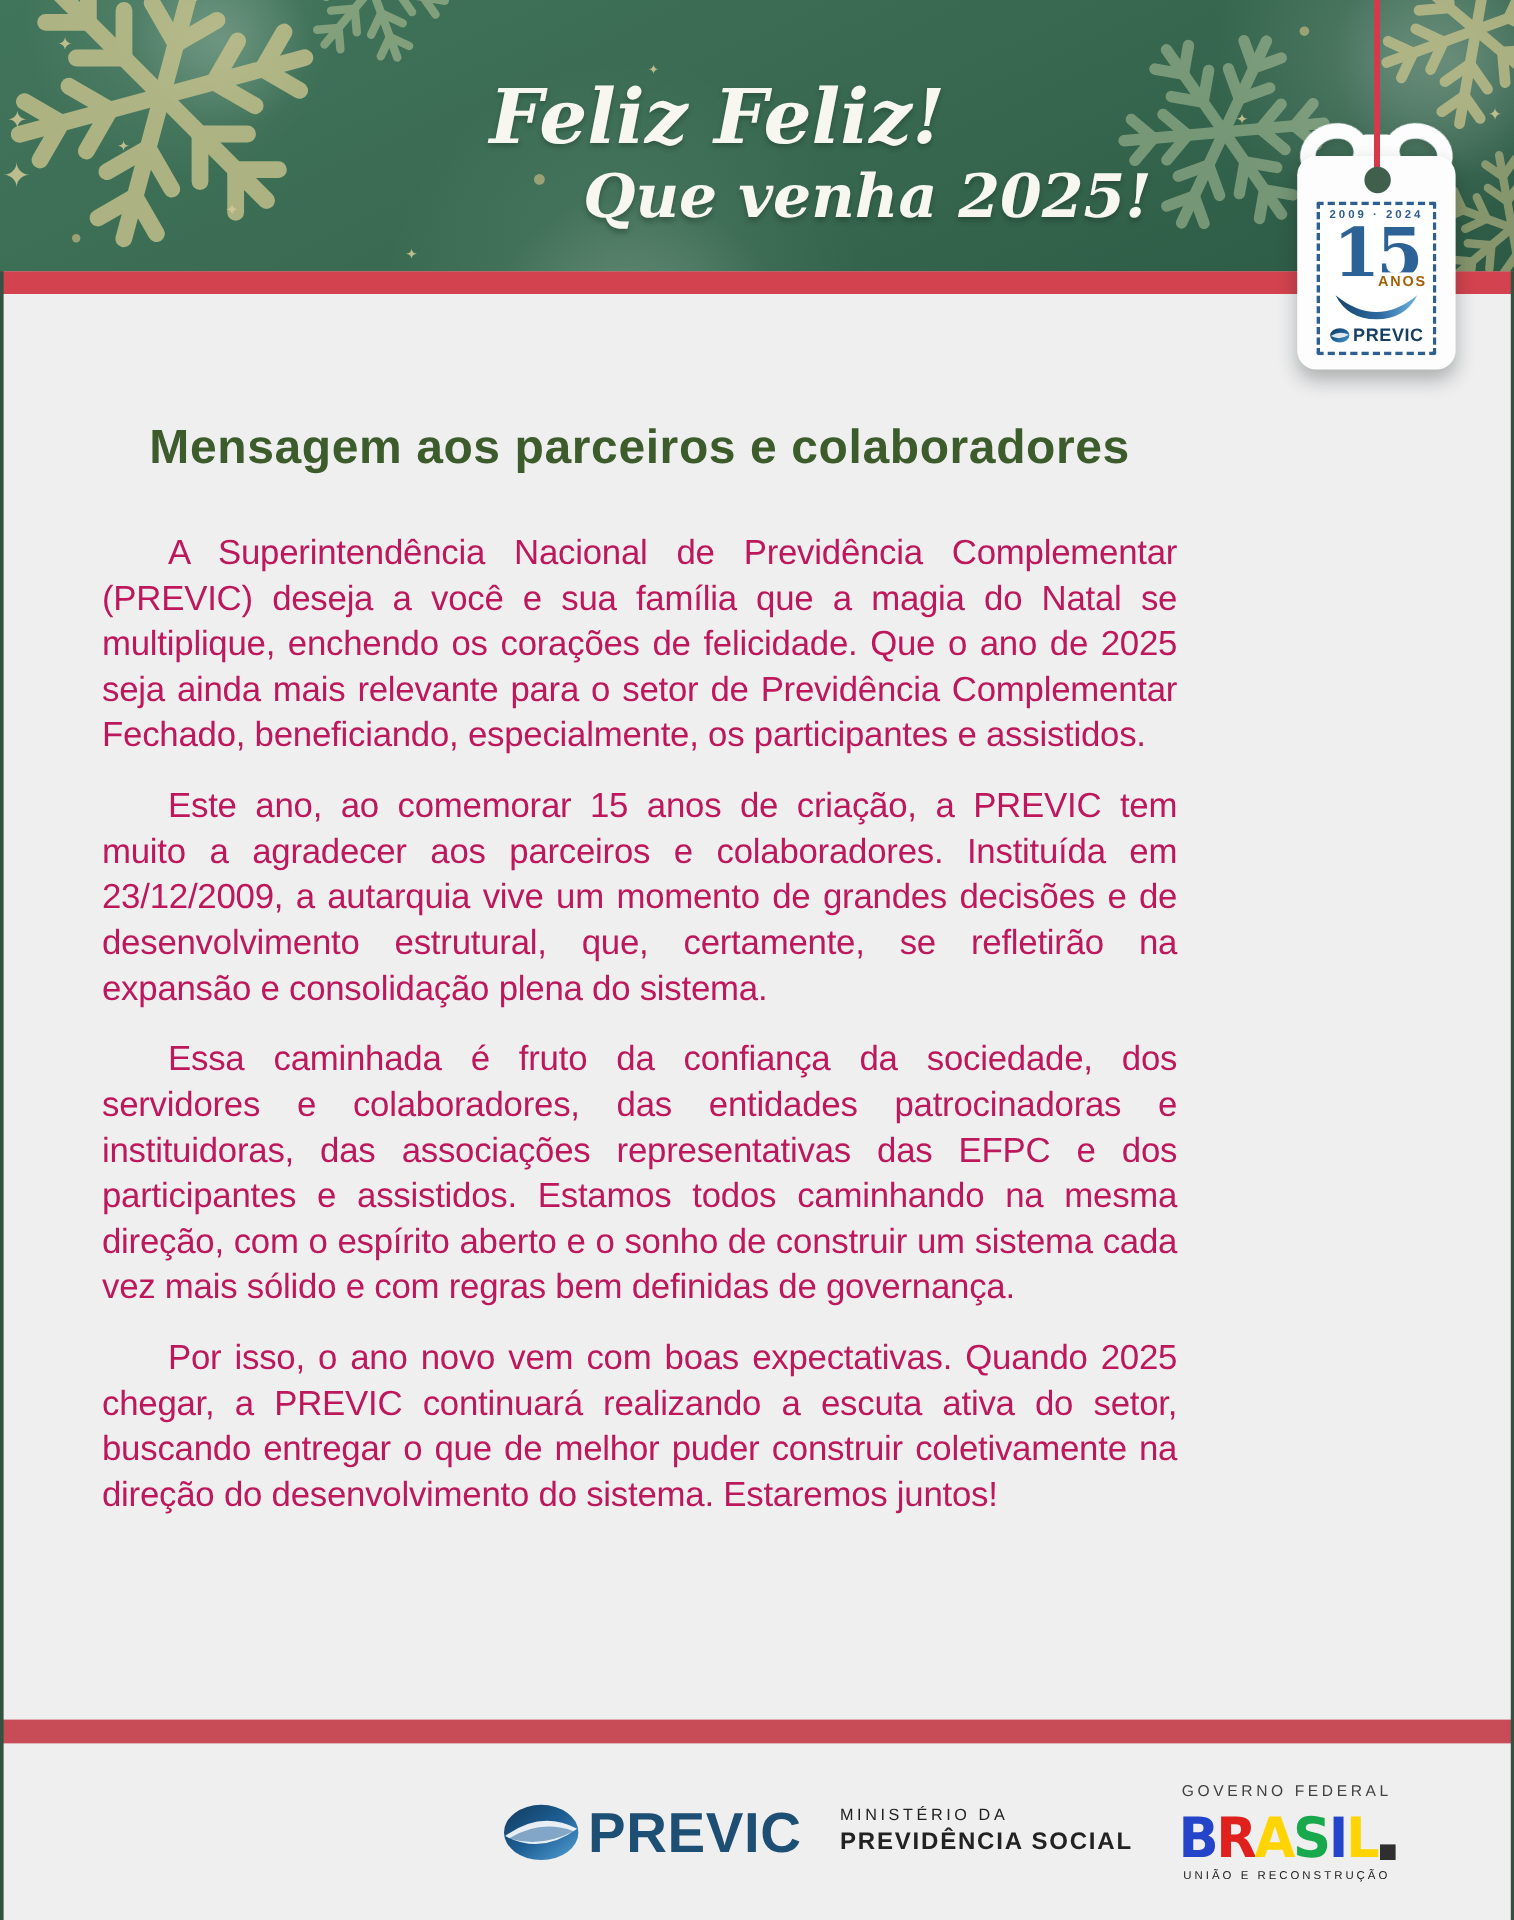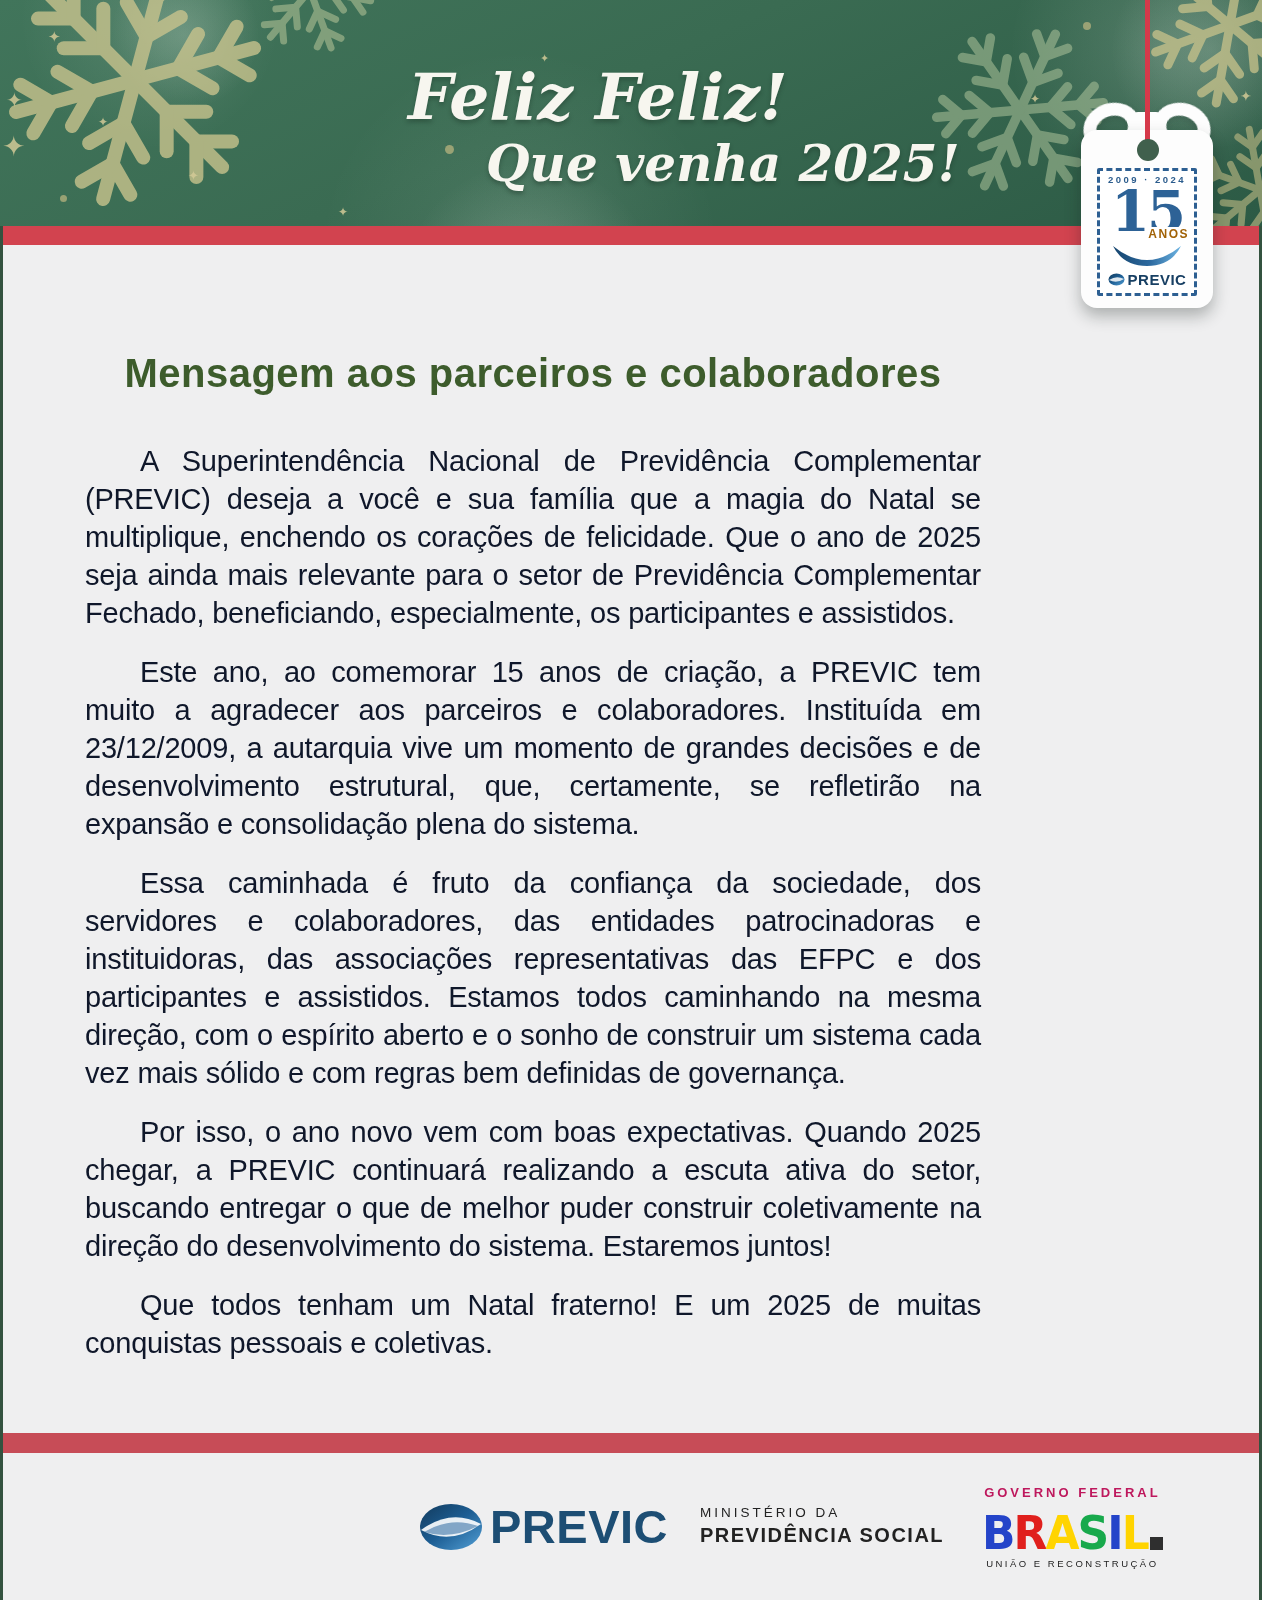--- a/index.html
+++ b/index.html
@@ -54,34 +54,34 @@
               color:#2d6296; letter-spacing:-3px; }
   .stamp-anos { position:absolute; right:3px; bottom:2px; font-size:12px; font-weight:bold;
                 letter-spacing:1.5px; color:#a16207; background:#fff; padding-left:2px; }
   .stamp-swoosh { display:block; margin:1px auto 0; }
   .stamp-brand { display:flex; align-items:center; justify-content:center; gap:3px; margin-top:3px; }
   .stamp-brand-text { font-size:15px; font-weight:bold; color:#173f63; letter-spacing:.5px; }
 
   
   .body-section { position:relative; width:1066px; height:1188px; background:#efeff0; padding:0 85px; }
   .msg-title { padding-top:106px; text-align:center; font-size:40px; font-weight:bold; color:#3d5c2c; letter-spacing:.5px; }
-  .msg-p { margin-top:21px; font-size:29px; line-height:38px; color:#0f172a; text-align:justify;
+  .msg-p { margin-top:21px; font-size:29px; line-height:38px; color:#be185d; text-align:justify;
            text-indent:55px; font-weight:normal; letter-spacing:-0.2px; }
   .msg-p:first-of-type { margin-top:46px; }
 
   
   .footer { position:absolute; left:0; top:1453px; width:1262px; height:147px; background:#efeff0;
             display:flex; align-items:center; padding-left:418px; gap:18px; }
   .previc-lockup { display:flex; align-items:center; gap:6px; }
   .previc-word { font-size:47px; font-weight:bold; color:#1d4e74; letter-spacing:0.5px; }
   .ministry { text-align:left; color:#222; line-height:1.35; margin-left:14px; }
   .ministry-1 { font-size:13.5px; letter-spacing:3px; }
   .ministry-2 { font-size:20px; font-weight:bold; letter-spacing:1.5px; }
   .gov { margin-left:20px; text-align:center; }
-  .gov-header { font-size:13px; font-weight:bold; letter-spacing:3px; color:#be185d; }
+  .gov-header { font-size:13px; font-weight:normal; letter-spacing:3px; color:#404040; }
   .gov-brand { display:flex; justify-content:center; align-items:flex-end; margin-top:2px; height:52px; }
   .gov-letter { font-family:"DejaVu Sans", sans-serif; font-weight:bold; font-size:44px; line-height:.95;
                 letter-spacing:-2px; transform:scaleY(1.05); }
   .bl-0 { color:#2444c9; } .bl-1 { color:#e0201d; } .bl-2 { color:#ffd400; }
   .bl-3 { color:#18a94c; } .bl-4 { color:#2444c9; } .bl-5 { color:#ffd400; }
   .gov-block { width:13px; height:13px; background:#2f2f2f; margin:0 0 4px 2px; }
   .gov-sub { margin-top:4px; font-size:9.5px; letter-spacing:2.5px; color:#1c1c1c; }
 </style>
 </head>
 <body>
@@ -189,21 +189,20 @@
 
   <div class="edge l"></div>
   <div class="edge r"></div>
 
   <div class="body-section">
     <h1 class="msg-title">Mensagem aos parceiros e colaboradores</h1>
     <p class="msg-p">A Superintendência Nacional de Previdência Complementar (PREVIC) deseja a você e sua família que a magia do Natal se multiplique, enchendo os corações de felicidade. Que o ano de 2025 seja ainda mais relevante para o setor de Previdência Complementar Fechado, beneficiando, especialmente, os participantes e assistidos.</p>
     <p class="msg-p">Este ano, ao comemorar 15 anos de criação, a PREVIC tem muito a agradecer aos parceiros e colaboradores. Instituída em 23/12/2009, a autarquia vive um momento de grandes decisões e de desenvolvimento estrutural, que, certamente, se refletirão na expansão e consolidação plena do sistema.</p>
     <p class="msg-p">Essa caminhada é fruto da confiança da sociedade, dos servidores e colaboradores, das entidades patrocinadoras e instituidoras, das associações representativas das EFPC e dos participantes e assistidos. Estamos todos caminhando na mesma direção, com o espírito aberto e o sonho de construir um sistema cada vez mais sólido e com regras bem definidas de governança.</p>
     <p class="msg-p">Por isso, o ano novo vem com boas expectativas. Quando 2025 chegar, a PREVIC continuará realizando a escuta ativa do setor, buscando entregar o que de melhor puder construir coletivamente na direção do desenvolvimento do sistema. Estaremos juntos!</p>
-    <p class="msg-p">Que todos tenham um Natal fraterno! E um 2025 de muitas conquistas pessoais e coletivas.</p>
   </div>
 
   <div class="stripe-bottom"></div>
 
   <div class="footer">
     <div class="previc-lockup">
       <svg width="66" height="50" viewBox="0 0 66 50">
         <ellipse cx="33" cy="25" rx="31" ry="23" fill="url(#lensGrad)"></ellipse>
         <path d="M3,28 Q33,6 63,22 Q33,44 3,28 Z" fill="#fff" opacity=".9"></path>
         <path d="M6,30 Q33,14 60,24 Q33,38 6,30 Z" fill="#2d6aa0" opacity=".55"></path>

